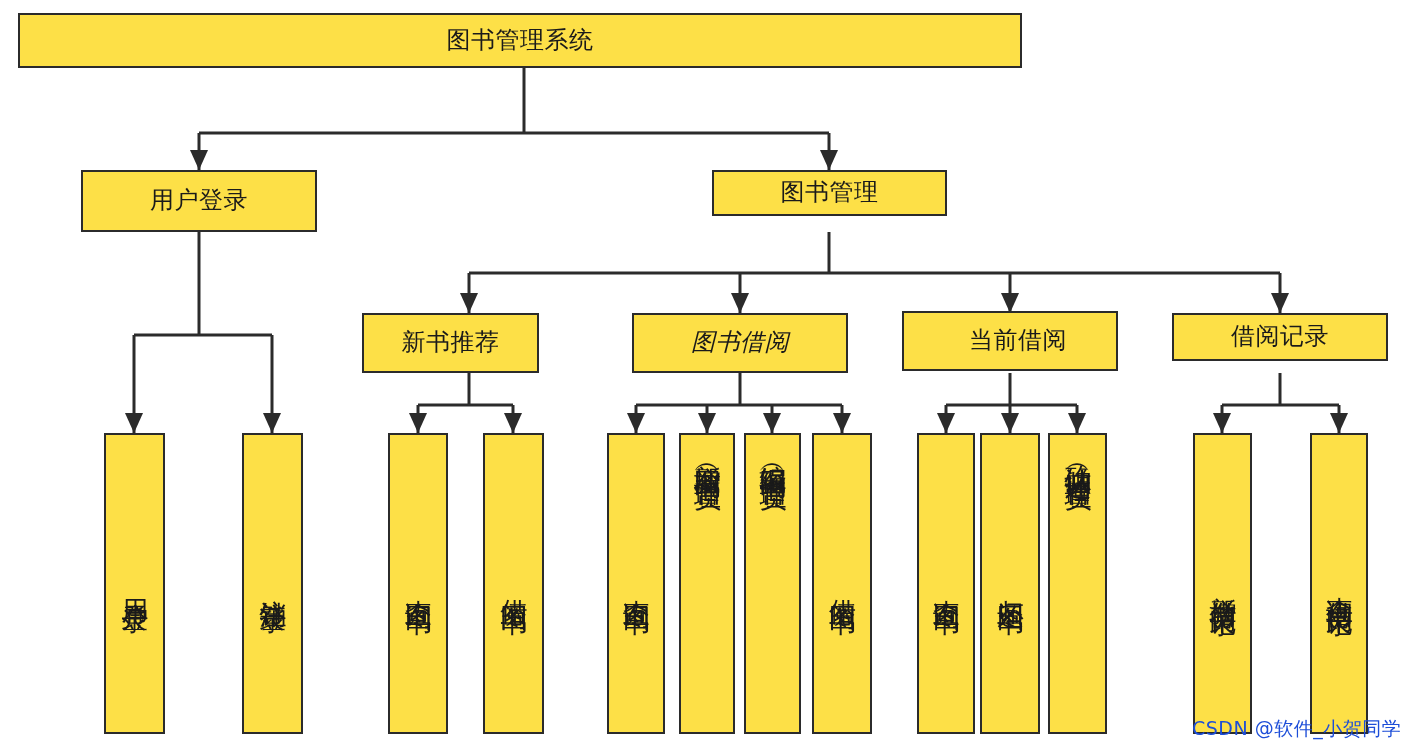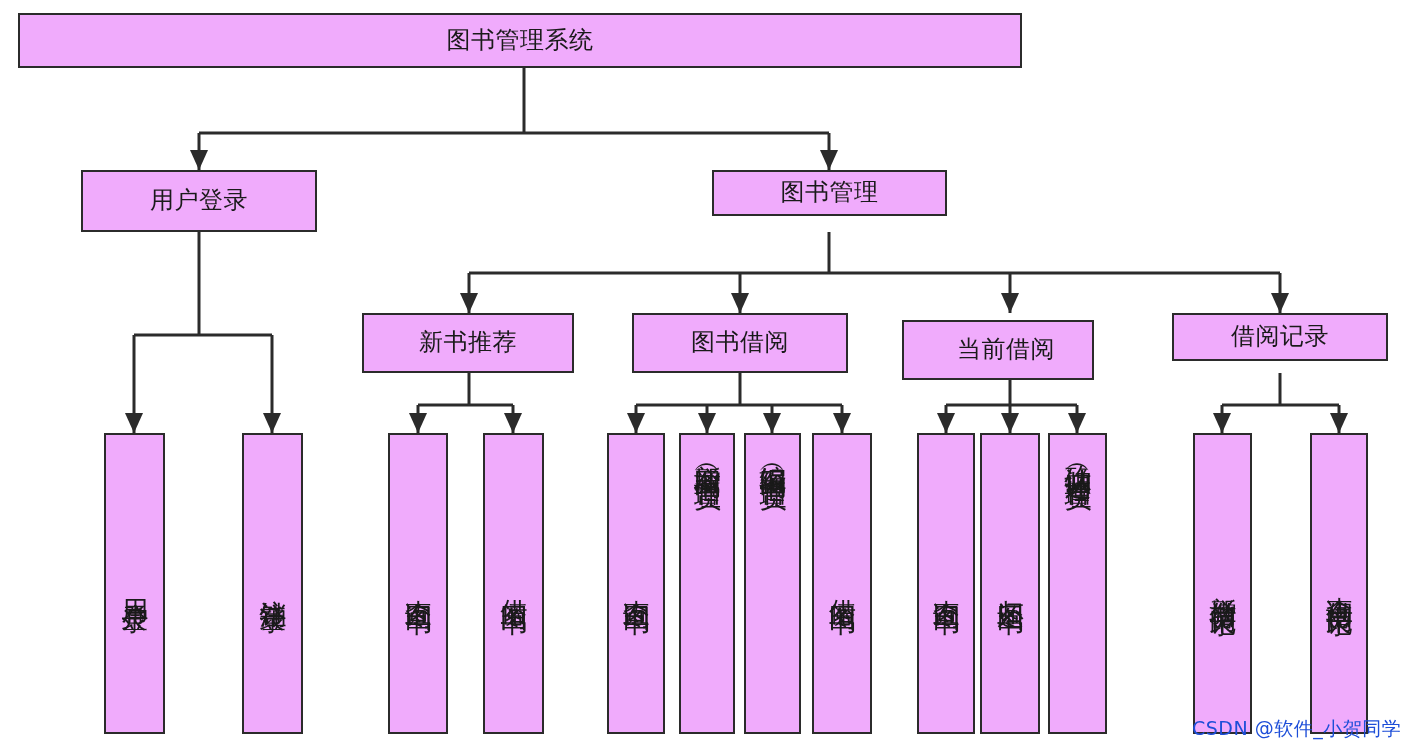--- a/index.html
+++ b/index.html
@@ -21,21 +21,21 @@
   #edge-layer {
     position: absolute;
     left: 0;
     top: 0;
     width: 1405px;
     height: 747px;
   }
   .node {
     position: absolute;
     box-sizing: border-box;
-    background: #f0abfc;
+    background: #fde047;
     border: 2px solid #2b2b2b;
     display: flex;
     align-items: center;
     justify-content: center;
     overflow: hidden;
   }
   .node-label {
     color: #1a1a1a;
     letter-spacing: 0.5px;
     white-space: nowrap;
@@ -136,27 +136,27 @@
   <div id="nodes-layer">
       <div class="node horizontal" style="left: 18px; top: 13px; width: 1004px; height: 55px;">
         <span class="node-label">图书管理系统</span>
       </div>
       <div class="node horizontal" style="left: 81px; top: 170px; width: 236px; height: 62px;">
         <span class="node-label">用户登录</span>
       </div>
       <div class="node horizontal" style="left: 712px; top: 170px; width: 235px; height: 46px;">
         <span class="node-label">图书管理</span>
       </div>
-      <div class="node horizontal" style="left: 362px; top: 313px; width: 212px; height: 60px;">
+      <div class="node horizontal" style="left: 362px; top: 313px; width: 177px; height: 60px;">
         <span class="node-label">新书推荐</span>
       </div>
-      <div class="node horizontal" style="left: 632px; top: 313px; width: 216px; height: 60px;">
+      <div class="node horizontal" style="left: 632px; top: 313px; width: 216px; height: 60px; font-style: italic;">
         <span class="node-label">图书借阅</span>
       </div>
-      <div class="node horizontal" style="left: 902px; top: 320px; width: 192px; height: 60px; padding-left: 16px;">
+      <div class="node horizontal" style="left: 902px; top: 311px; width: 216px; height: 60px; padding-left: 16px;">
         <span class="node-label">当前借阅</span>
       </div>
       <div class="node horizontal" style="left: 1172px; top: 313px; width: 216px; height: 48px;">
         <span class="node-label">借阅记录</span>
       </div>
       <div class="node vertical centered" style="left: 104px; top: 433px; width: 61px; height: 301px;">
         <span class="node-label">用户登录</span>
       </div>
       <div class="node vertical centered" style="left: 242px; top: 433px; width: 61px; height: 301px;">
         <span class="node-label">注销登录</span>

